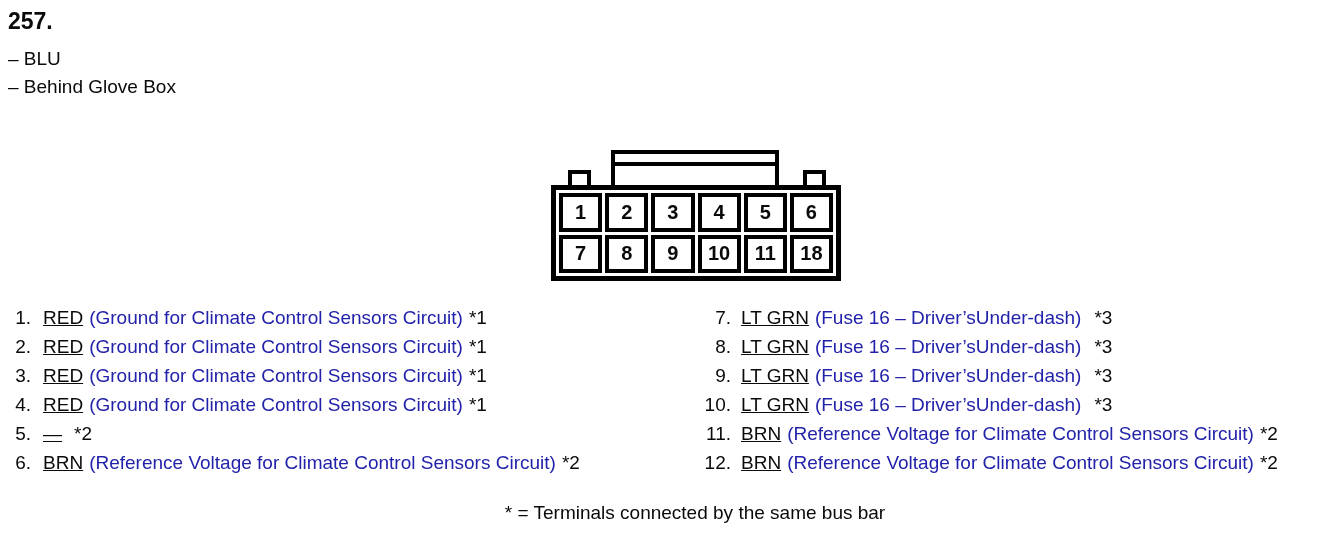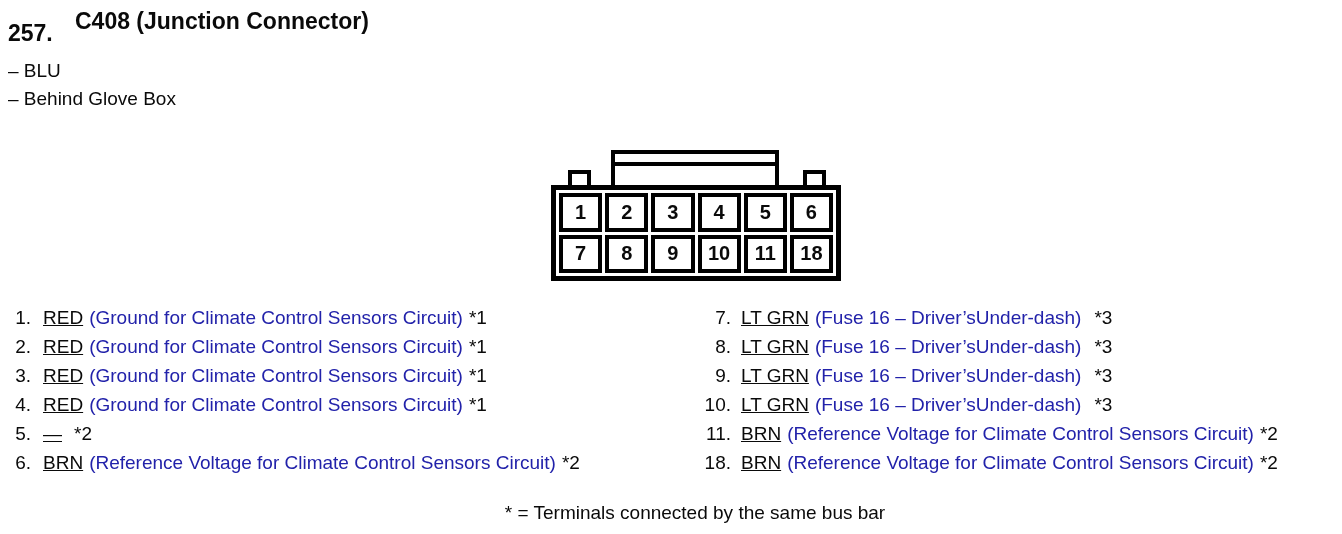--- a/index.html
+++ b/index.html
@@ -9,21 +9,21 @@
     height: 534px;
     background: #ffffff;
     color: var(--text-color, #0a0a0a);
     font-family: "Liberation Sans", sans-serif;
     overflow: hidden;
   }
 
   
   .header { position: absolute; left: 8px; top: 8px; }
   .title-line { display: flex; font-weight: bold; font-size: 23px; line-height: 26px; }
-  .title-number { width: 67px; margin-top: 12px; }
+  .title-number { width: 67px; }
   .details { margin-top: 11px; font-size: 19px; line-height: 28px; }
 
   
   .conn-tab {
     position: absolute; left: 611px; top: 150px; width: 168px; height: 35px;
     border: 4px solid #000; border-bottom: none; background: #fff; box-sizing: border-box;
   }
   .conn-tab-line { height: 8px; border-bottom: 4px solid #000; }
   .conn-bump {
     position: absolute; top: 170px; width: 23px; height: 15px;
@@ -62,21 +62,20 @@
   }
 </style>
 </head>
 <body>
 
 <div class="page" style="--link-color: #2222aa; --text-color: #0a0a0a; background: rgb(255, 255, 255);">
 
   <div class="header">
     <div class="title-line">
       <span class="title-number">257.</span>
-      <span class="title-text">C408 (Junction Connector)</span>
     </div>
     <div class="details">
       <div>– BLU</div>
       <div>– Behind Glove Box</div>
     </div>
   </div>
 
   <div class="conn-tab">
     <div class="conn-tab-line"></div>
   </div>
@@ -159,21 +158,21 @@
         <span class="pin-desc">(Fuse 16 – Driver’sUnder-dash)</span>
         <span class="pin-note">*3</span>
       </div>
       <div class="pin-row">
         <span class="pin-num">11.</span>
         <span class="pin-color">BRN</span>
         <span class="pin-desc">(Reference Voltage for Climate Control Sensors Circuit)</span>
         <span class="pin-note">*2</span>
       </div>
       <div class="pin-row">
-        <span class="pin-num">18.</span>
+        <span class="pin-num">12.</span>
         <span class="pin-color">BRN</span>
         <span class="pin-desc">(Reference Voltage for Climate Control Sensors Circuit)</span>
         <span class="pin-note">*2</span>
       </div>
     </div>
 
   <div class="footnote">* = Terminals connected by the same bus bar</div>
 
 </div>
 

